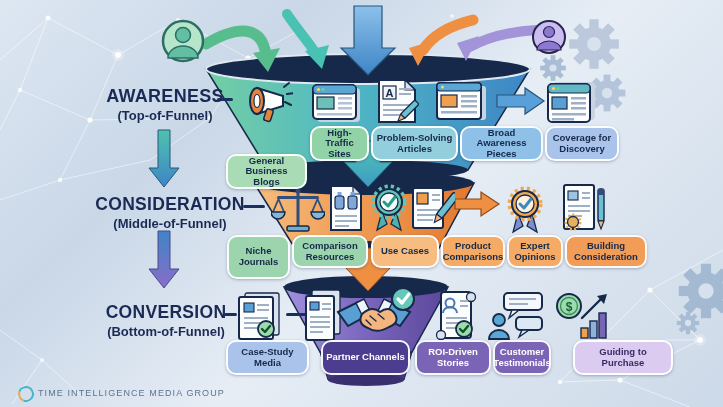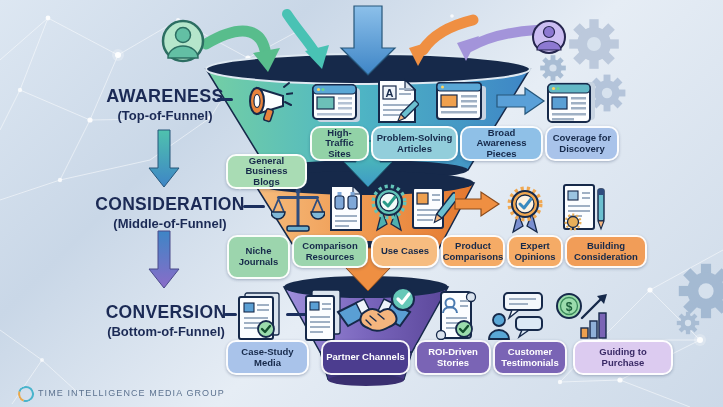--- a/index.html
+++ b/index.html
@@ -435,27 +435,27 @@
   </div>
 
   <div class="pill" style="left: 226px; top: 126px; width: 81px; height: 35px; background-color: rgb(169, 220, 180); color: rgb(22, 41, 74); margin-top: 28px;">General Business Blogs</div>
   <div class="pill" style="left: 310px; top: 126px; width: 59px; height: 35px; background-color: rgb(146, 210, 167); color: rgb(22, 41, 74);">High-Traffic Sites</div>
   <div class="pill" style="left: 371px; top: 126px; width: 87px; height: 35px; background-color: rgb(146, 206, 219); color: rgb(22, 41, 74);">Problem-Solving Articles</div>
   <div class="pill" style="left: 460px; top: 126px; width: 83px; height: 35px; background-color: rgb(143, 192, 231); color: rgb(22, 41, 74);">Broad Awareness Pieces</div>
   <div class="pill" style="left: 545px; top: 126px; width: 74px; height: 35px; background-color: rgb(169, 195, 234); color: rgb(22, 41, 74);">Coverage for Discovery</div>
 
   <div class="pill" style="left: 227px; top: 235px; width: 63px; height: 44px; background-color: rgb(156, 213, 173); color: rgb(22, 41, 74);">Niche Journals</div>
   <div class="pill" style="left: 292px; top: 235px; width: 76px; height: 33px; background-color: rgb(156, 213, 173); color: rgb(22, 41, 74);">Comparison Resources</div>
-  <div class="pill" style="left: 371px; top: 235px; width: 68px; height: 33px; background-color: rgb(246, 188, 128); color: rgb(22, 41, 74); border-radius: 12px;">Use Cases</div>
+  <div class="pill" style="left: 371px; top: 235px; width: 68px; height: 33px; background-color: rgb(246, 188, 128); color: rgb(22, 41, 74);">Use Cases</div>
   <div class="pill" style="left: 441px; top: 235px; width: 64px; height: 33px; background-color: rgb(245, 171, 102); color: rgb(22, 41, 74);">Product Comparisons</div>
   <div class="pill" style="left: 507px; top: 235px; width: 56px; height: 33px; background-color: rgb(245, 171, 102); color: rgb(22, 41, 74);">Expert Opinions</div>
   <div class="pill" style="left: 226px; top: 340px; width: 83px; height: 35px; background-color: rgb(169, 195, 234); color: rgb(22, 41, 74);">Case-Study Media</div>
 
   <div class="pill" style="left: 565px; top: 235px; width: 82px; height: 33px; background-color: rgb(241, 157, 88); color: rgb(22, 41, 74);">Building Consideration</div>
   <div class="pill" style="left: 321px; top: 340px; width: 89px; height: 35px; background-color: rgb(76, 61, 143); color: rgb(255, 255, 255);">Partner Channels</div>
   <div class="pill" style="left: 415px; top: 340px; width: 76px; height: 35px; background-color: rgb(122, 100, 181); color: rgb(255, 255, 255);">ROI-Driven Stories</div>
-  <div class="pill" style="left: 493px; top: 340px; width: 74px; height: 35px; background-color: rgb(122, 100, 181); color: rgb(255, 255, 255); text-align: center;">Customer Testimonials</div>
+  <div class="pill" style="left: 493px; top: 340px; width: 58px; height: 35px; background-color: rgb(122, 100, 181); color: rgb(255, 255, 255); text-align: center;">Customer Testimonials</div>
   <div class="pill" style="left: 573px; top: 340px; width: 100px; height: 35px; background-color: rgb(220, 203, 240); color: rgb(58, 42, 102);">Guiding to Purchase</div>
 
   <div class="logo"></div>
   <div class="brand">TIME INTELLIGENCE MEDIA GROUP</div>
 
 </div>
 
 </body></html>

